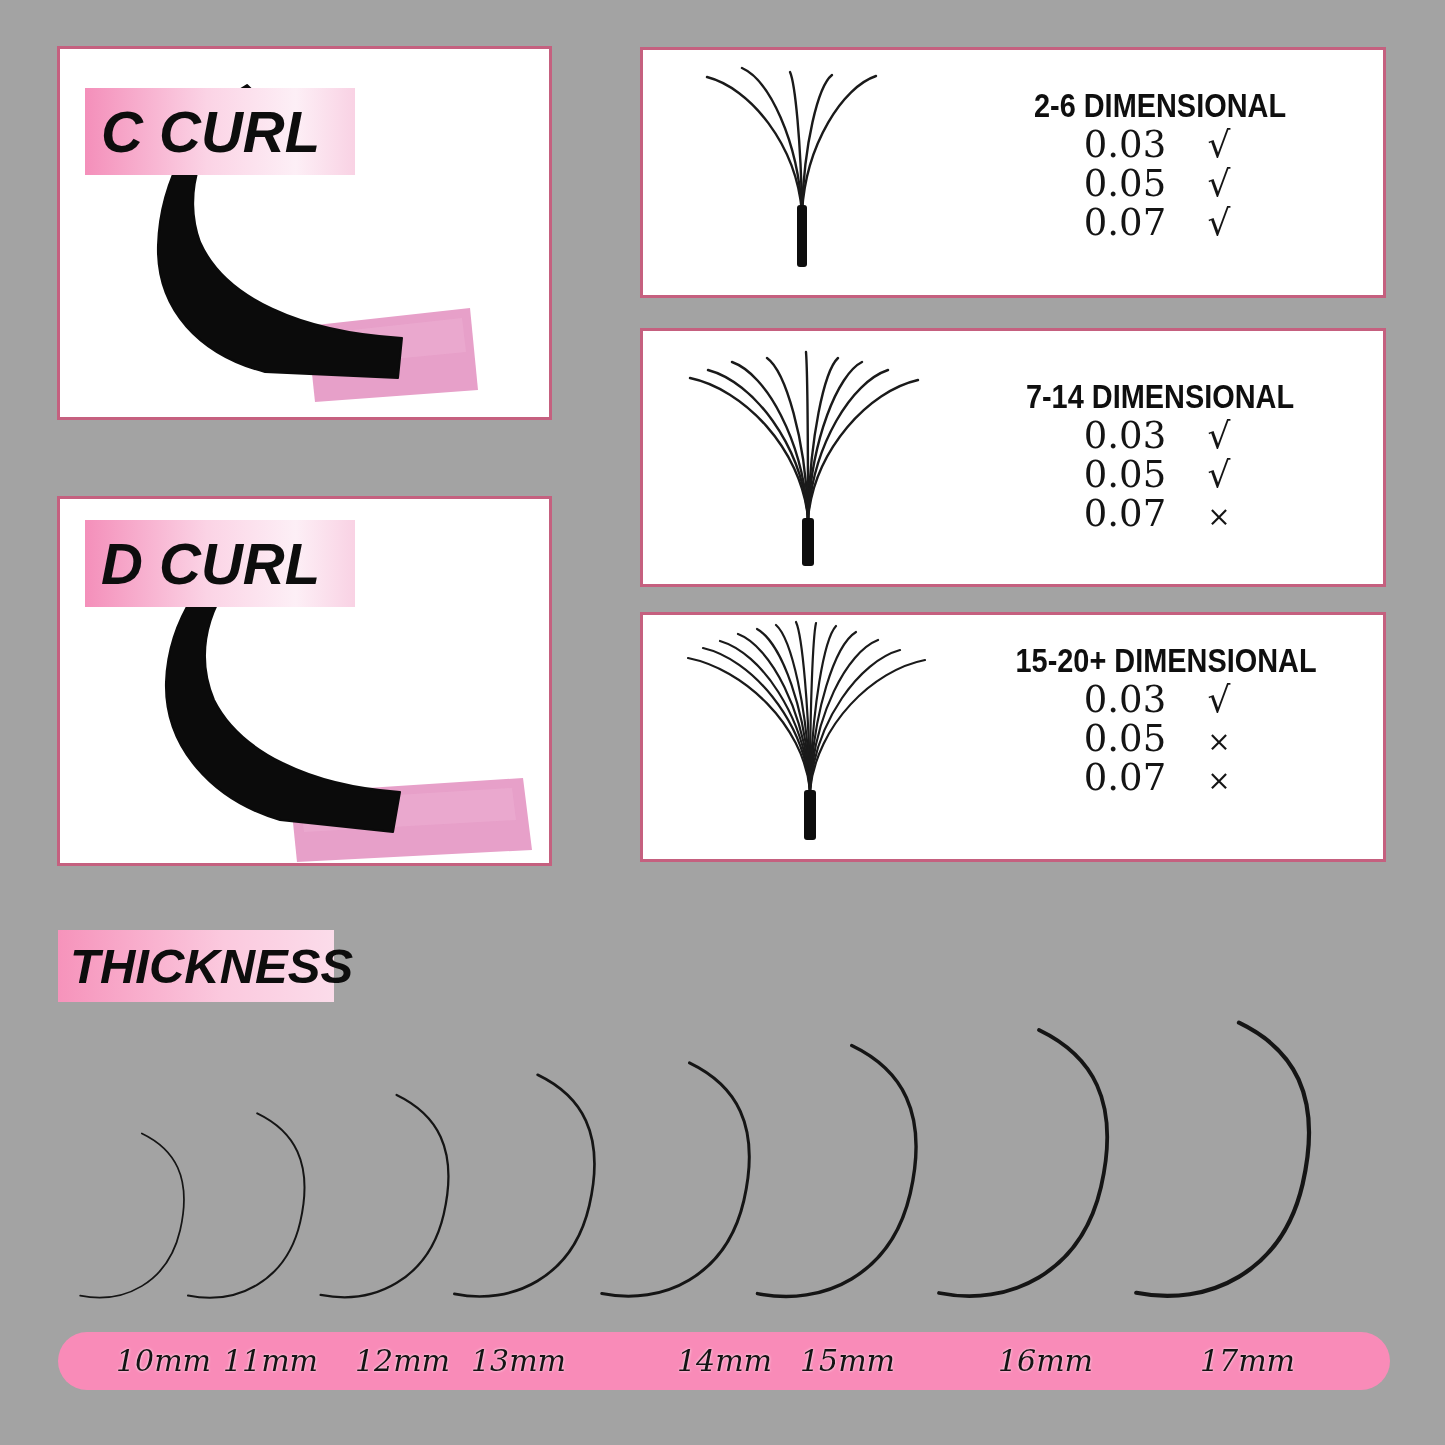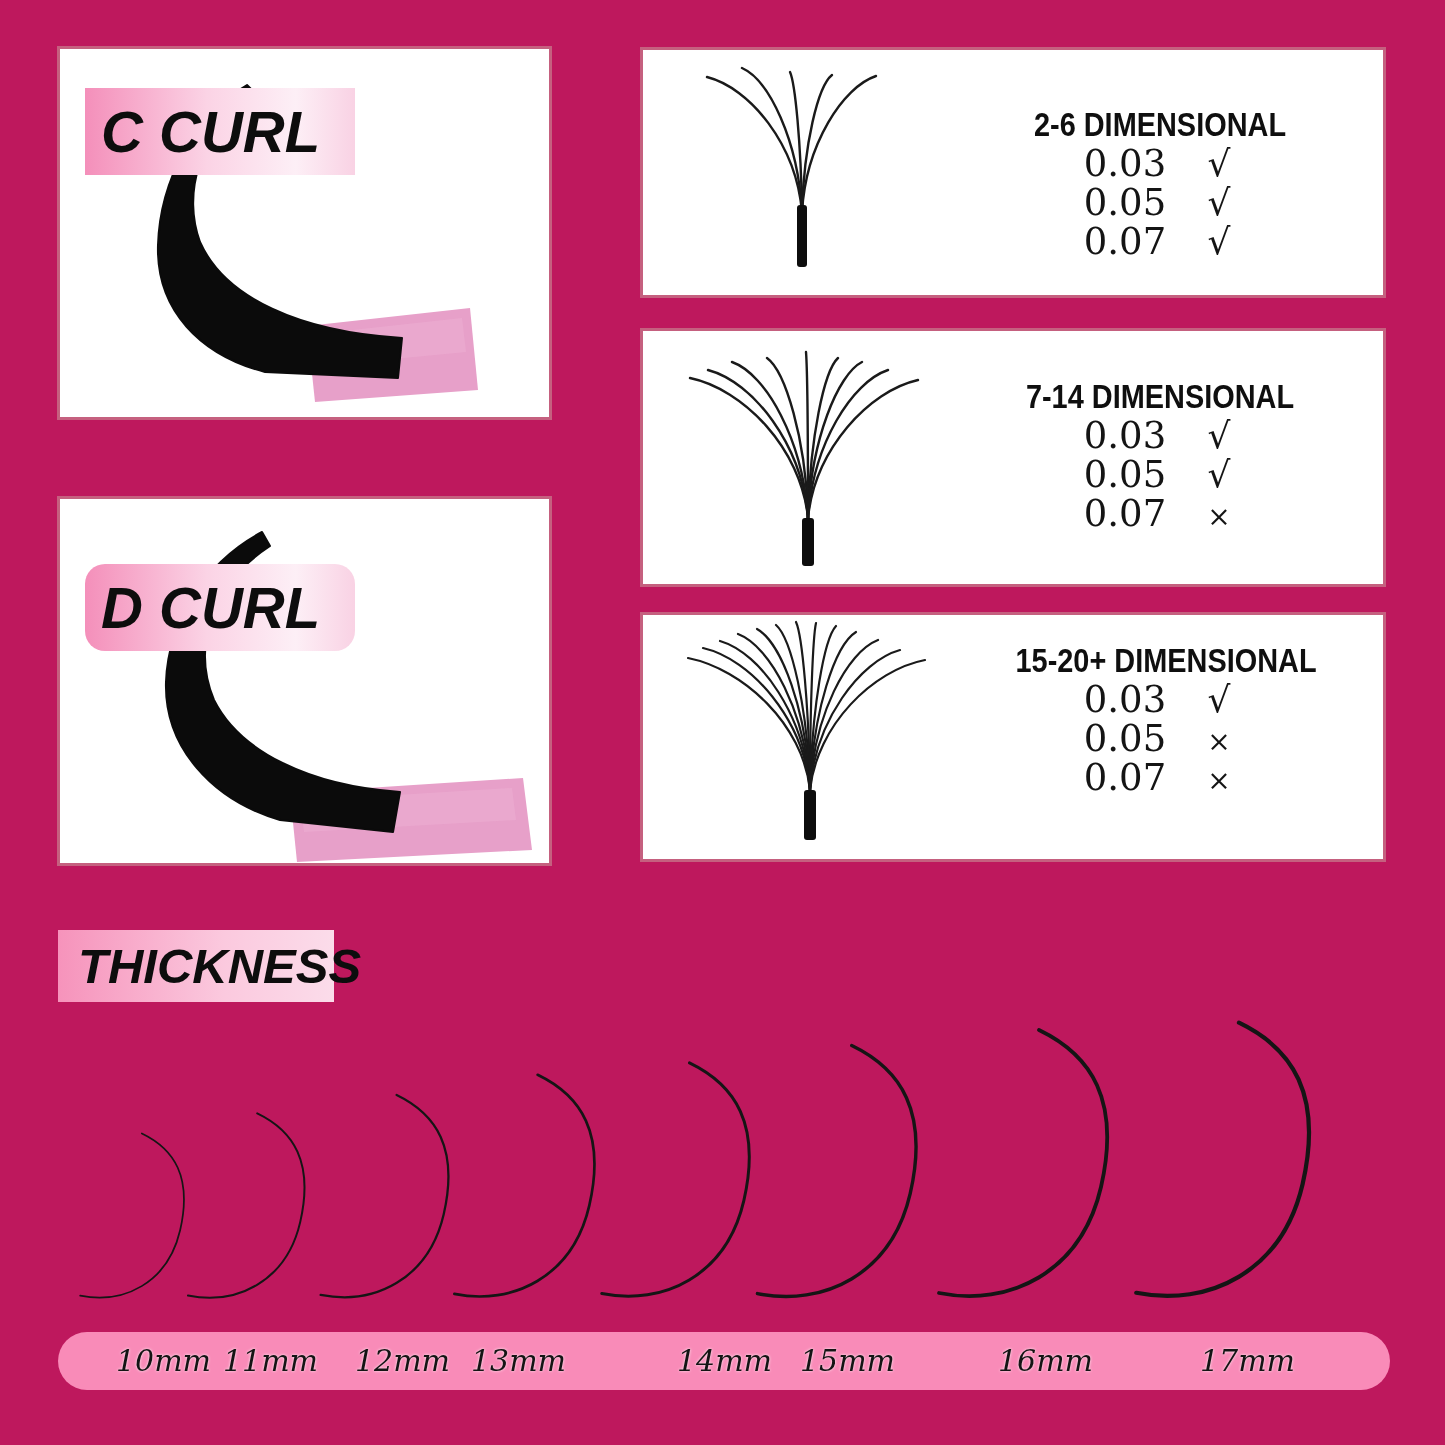--- a/index.html
+++ b/index.html
@@ -1,17 +1,17 @@
 <!DOCTYPE html>
 <html><head>
 <meta charset="utf-8">
 <style>
   html,body{margin:0;padding:0;background:#fff;}
   .canvas{
-    position:relative;width:1445px;height:1445px;background:#be185d;overflow:hidden;
+    position:relative;width:1445px;height:1445px;background:#a3a3a3;overflow:hidden;
     font-family:"Liberation Sans", sans-serif;
   }
   
   .panel{position:absolute;border:3px solid #c5607f;background:#ffffff;box-sizing:border-box;}
   .panel.c-curl{left:57px;top:46px;width:495px;height:374px;}
   .panel.d-curl{left:57px;top:496px;width:495px;height:370px;}
   .panel.dim0{left:640px;top:47px;width:746px;height:251px;}
   .panel.dim1{left:640px;top:328px;width:746px;height:259px;}
   .panel.dim2{left:640px;top:612px;width:746px;height:250px;}
 
@@ -19,25 +19,25 @@
   svg.art{position:absolute;left:0;top:0;width:1445px;height:1445px;z-index:3;pointer-events:none;}
 
   
   .curl-label{
     position:absolute;z-index:5;width:270px;height:87px;
     background:linear-gradient(90deg,#f48fba 0%,#fbd3e5 45%,#fdeff6 78%,#f9d2e4 100%);
     color:#0d0d0d;font-weight:bold;font-style:italic;font-size:58px;line-height:87px;
     padding-left:16px;box-sizing:border-box;letter-spacing:0px;white-space:nowrap;
   }
   .curl-label.c{left:85px;top:88px;}
-  .curl-label.d{left:85px;top:564px;border-radius:20px;}
+  .curl-label.d{left:85px;top:520px;}
 
   
   .dim-text{position:absolute;z-index:5;width:340px;text-align:center;}
-  .dim-text.t0{left:990px;top:104px;}
+  .dim-text.t0{left:990px;top:85px;}
   .dim-text.t1{left:990px;top:376px;}
   .dim-text.t2{left:990px;top:640px;}
   .dim-title{
     display:block;color:#0f0f0f;font-weight:bold;font-size:34px;line-height:40px;
     transform:scaleX(.85);transform-origin:50% 50%;white-space:nowrap;letter-spacing:0px;
   }
   .spec-rows{margin-top:0;}
   .spec-row{display:flex;justify-content:center;align-items:baseline;height:39px;line-height:39px;}
   .spec-num{
     font-family:"DejaVu Serif", serif;font-size:37px;color:#141414;width:118px;text-align:center;
@@ -45,21 +45,21 @@
   .spec-mark{
     font-family:"DejaVu Serif", serif;font-style:italic;font-size:36px;color:#141414;width:70px;text-align:center;
   }
   .spec-mark.is-x{font-size:28px;}
 
   
   .thickness-label{
     position:absolute;z-index:5;left:58px;top:930px;width:276px;height:72px;
     background:linear-gradient(90deg,#f693bb 0%,#fbc9de 60%,#fbdcea 100%);
     color:#0d0d0d;font-weight:bold;font-style:italic;font-size:49px;line-height:72px;
-    padding-left:20px;box-sizing:border-box;white-space:nowrap;
+    padding-left:12px;box-sizing:border-box;white-space:nowrap;
   }
 
   
   .length-bar{
     position:absolute;z-index:4;left:58px;top:1332px;width:1332px;height:58px;
     background:#f98bb8;border-radius:29px;
   }
   .mm{
     position:absolute;top:0;width:110px;margin-left:-55px;height:58px;line-height:58px;
     text-align:left;font-family:"DejaVu Serif", serif;font-style:italic;font-size:30px;color:#141414;

